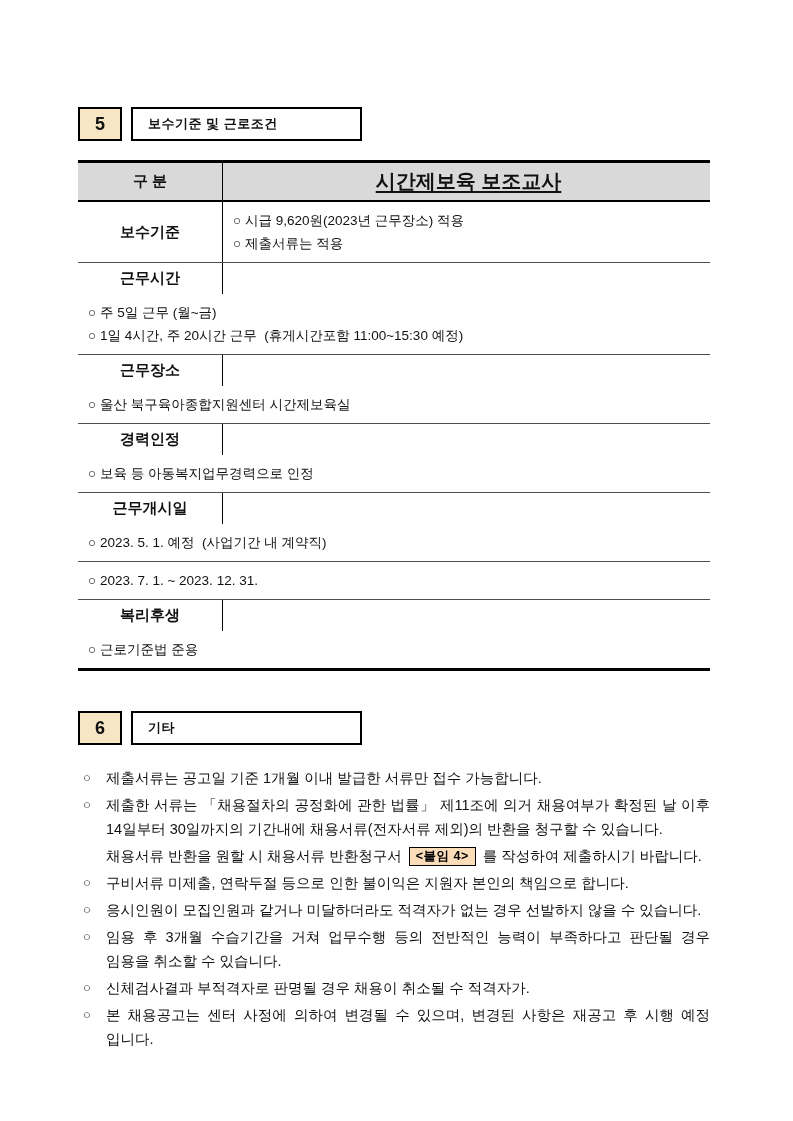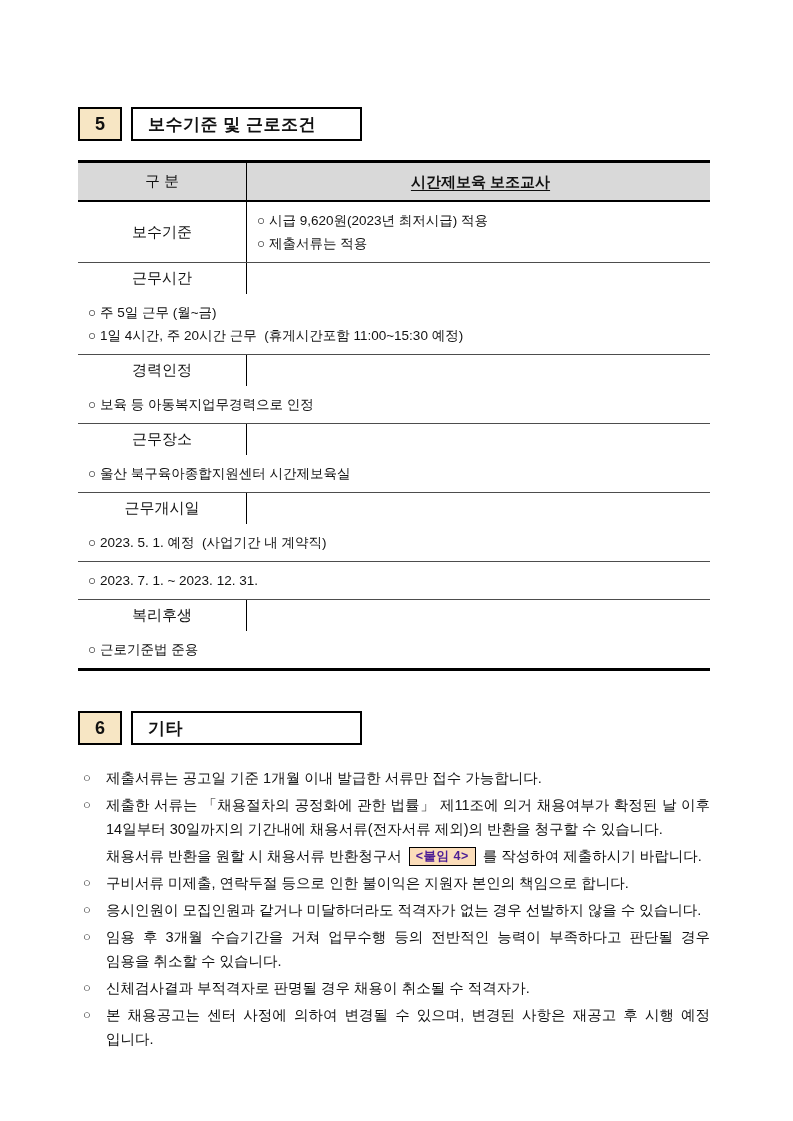--- a/index.html
+++ b/index.html
@@ -16,54 +16,54 @@
   
   .section-header { display:flex; align-items:stretch; gap:9px; height:34px; }
   .num-box {
     width:44px; background:#F7E6C4; border:2px solid #000;
     display:flex; align-items:center; justify-content:center;
     font-weight:bold; font-size:18px;
   }
   .title-box {
     width:231px; background:#fff; border:2px solid #000;
     display:flex; align-items:center;
-    padding-left:15px; font-weight:bold; font-size:17px; letter-spacing:0.5px;
+    padding-left:15px; font-weight:bold; font-size:13px; letter-spacing:0.5px;
   }
 
   
   .info-table { margin-top:19px; border-top:3px solid #000; border-bottom:3px solid #000; }
   .trow { display:flex; }
   .trow + .trow { border-top:1px solid #4d4d4d;flex-direction:column; }
   .trow.thead { background:#D9D9D9; border-bottom:2px solid #000; min-height:36px; }
   .cell-label {
-    width:169px; border-right:1.5px solid #000; flex:none;
+    width:145px; border-right:1.5px solid #000; flex:none;
     display:flex; align-items:center; justify-content:center;
-    font-weight:normal; font-size:15px; text-align:center; padding:6px 4px;
+    font-weight:bold; font-size:15px; text-align:center; padding:6px 4px;
   }
   .cell-value {
     flex:1; display:flex; flex-direction:column; justify-content:center;
     padding:7px 6px 7px 10px; font-size:13.5px; line-height:23px;
   }
   .cell-value .line { white-space:pre-wrap; }
   .thead .cell-label { font-size:15px; }
   .thead .cell-value { align-items:center; justify-content:center; }
-  .thead .col2 { font-weight:bold; font-size:15px; text-decoration:underline; text-underline-offset:3px; }
+  .thead .col2 { font-weight:bold; font-size:20px; text-decoration:underline; text-underline-offset:3px; }
 
   
   .section6 { margin-top:40px; }
 
   
   .bullets { margin-top:21px; padding-left:5px; font-size:14.5px; }
   .bullet { display:flex; margin-bottom:3px; }
   .bullet .marker { width:23px; flex:none; font-size:13px; line-height:24px; }
   .bullet .btext { flex:1; line-height:24px; text-align:justify; word-break:keep-all; }
   .bullet.cont .btext { text-align:left; }
   .badge {
     display:inline-block; background:#FBDDBA; border:1.5px solid #000;
-    color:#4c1d95; font-weight:bold; font-size:12.5px;
+    color:#000000; font-weight:bold; font-size:12.5px;
     padding:0 6px; line-height:17px; margin:0 3px; vertical-align:1px;
     letter-spacing:0.5px;
   }
 </style>
 </head>
 <body>
 
 <div class="page">
 
   <div class="section-header">
@@ -75,41 +75,41 @@
     <div class="trow thead">
       <div class="cell-label">구 분</div>
       <div class="cell-value">
           <span class="col2">시간제보육 보조교사</span>
         </div>
     </div>
     <div id="table-body">
         <div class="trow">
           <div class="cell-label">보수기준</div>
           <div class="cell-value">
-            <div class="line">○ 시급 9,620원(2023년 최저시급) 적용</div>
+            <div class="line">○ 시급 9,620원(2023년 근무장소) 적용</div>
             <div class="line">○ 제출서류는 적용</div>
           </div>
         </div>
         <div class="trow">
           <div class="cell-label">근무시간</div>
           <div class="cell-value">
             <div class="line">○ 주 5일 근무 (월~금)</div>
             <div class="line">○ 1일 4시간, 주 20시간 근무  (휴게시간포함 11:00~15:30 예정)</div>
           </div>
         </div>
         <div class="trow">
+          <div class="cell-label">근무장소</div>
+          <div class="cell-value">
+            <div class="line">○ 울산 북구육아종합지원센터 시간제보육실</div>
+          </div>
+        </div>
+        <div class="trow">
           <div class="cell-label">경력인정</div>
           <div class="cell-value">
             <div class="line">○ 보육 등 아동복지업무경력으로 인정</div>
-          </div>
-        </div>
-        <div class="trow">
-          <div class="cell-label">근무장소</div>
-          <div class="cell-value">
-            <div class="line">○ 울산 북구육아종합지원센터 시간제보육실</div>
           </div>
         </div>
         <div class="trow">
           <div class="cell-label">근무개시일</div>
           <div class="cell-value">
             <div class="line">○ 2023. 5. 1. 예정  (사업기간 내 계약직)</div>
           </div>
         </div>
         <div class="trow">
           <div class="cell-value">

